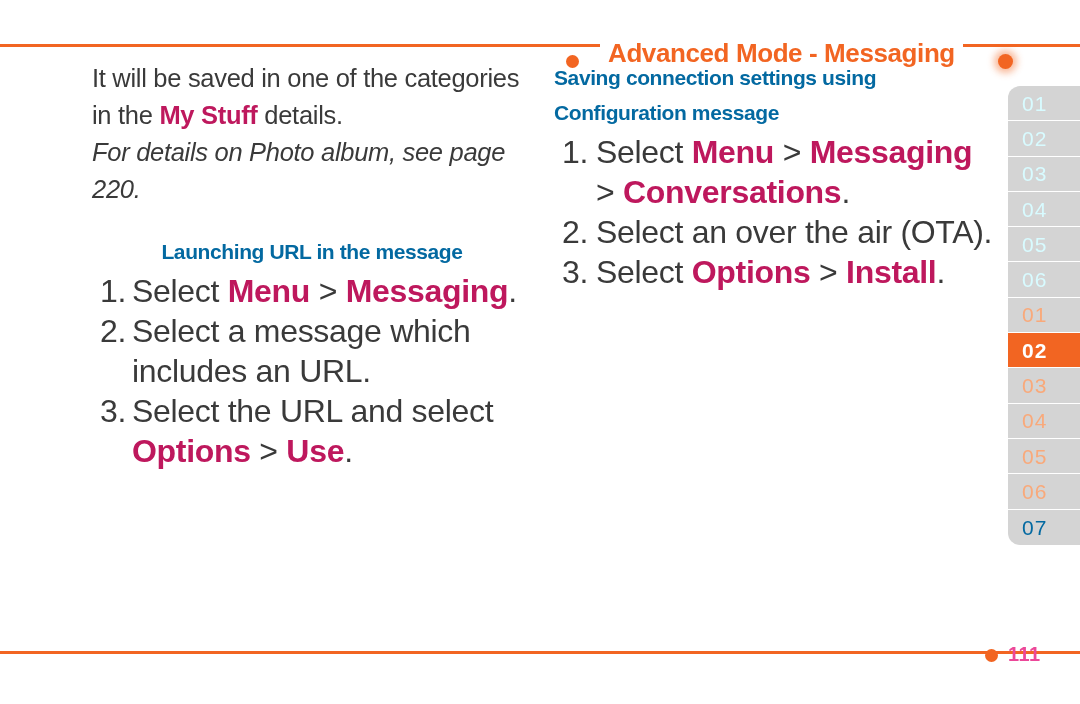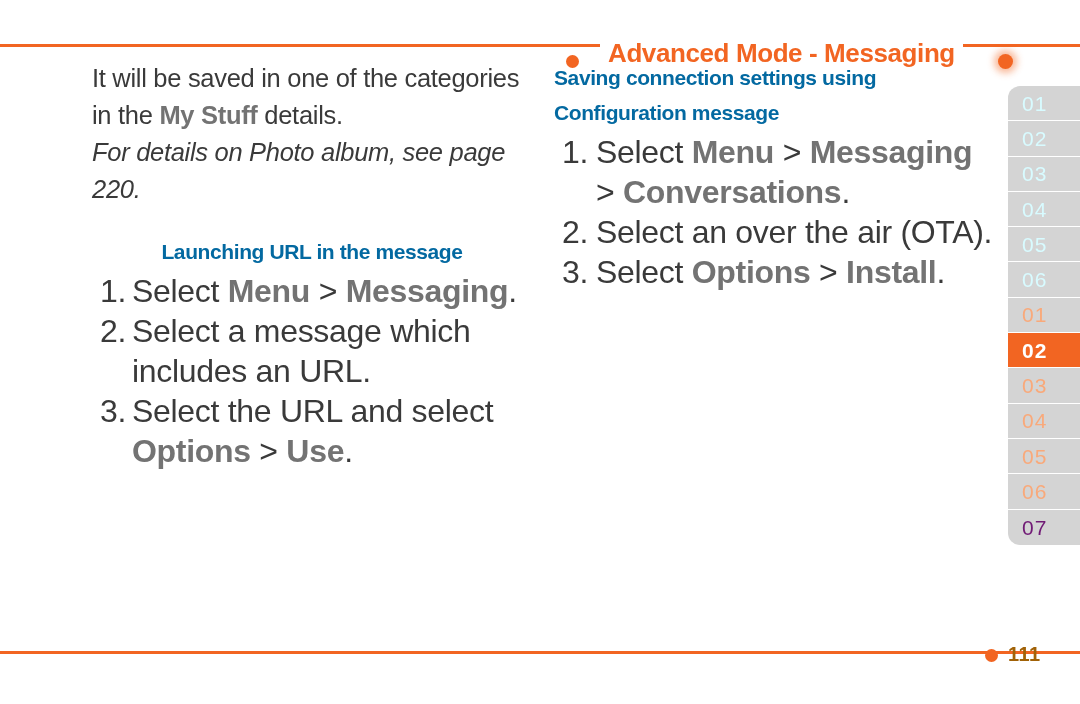--- a/index.html
+++ b/index.html
@@ -91,21 +91,21 @@
 
   h2.heading {
     font-size: 21px;
     line-height: 35px;
     font-weight: 700;
     letter-spacing: -0.4px;
     color: #0369a1;
   }
   .heading-left  { margin-top: 26px; text-align: center; }
 
-  .orange { color: #737373; font-weight: 700; }
+  .orange { color: #be185d; font-weight: 700; }
   .sep    { color: #3a3a3a; font-weight: 400; }
 
   
   ol.steps {
     list-style: none;
     margin: 2px 0 0 0;
     padding: 0;
     counter-reset: step;
   }
   ol.steps > li {
@@ -148,21 +148,21 @@
     font-size: 21px;
     font-weight: 400;
     letter-spacing: 1px;
     padding-left: 14px;
     line-height: 1;
   }
   .tab.first  { border-top-left-radius: 12px; }
   .tab.last   { border-bottom-left-radius: 12px; border-bottom: none; }
   .tab.section-a .tab-label { color: #d8fbff; }
   .tab.section-b .tab-label { color: #f9a97a; }
-  .tab.plain    .tab-label { color: #701a75; }
+  .tab.plain    .tab-label { color: #0369a1; }
   .tab.active {
     background: #f26522;
   }
   .tab.active .tab-label {
     color: #ffffff;
     font-weight: 700;
   }
 
   
   .footer {
@@ -181,21 +181,21 @@
     border-radius: 50%;
     background: #f26522;
     z-index: 3;
   }
   .footer-page {
     position: absolute;
     left: 1008px;
     top: 3px;
     font-size: 20px;
     font-weight: 600;
-    color: #a16207;
+    color: #ec4899;
     letter-spacing: 0.5px;
   }
 </style>
 </head>
 <body>
 
 <div class="rule rule-top"></div>
 
 <div class="header-band">
   <div class="header-dot-left"></div>

